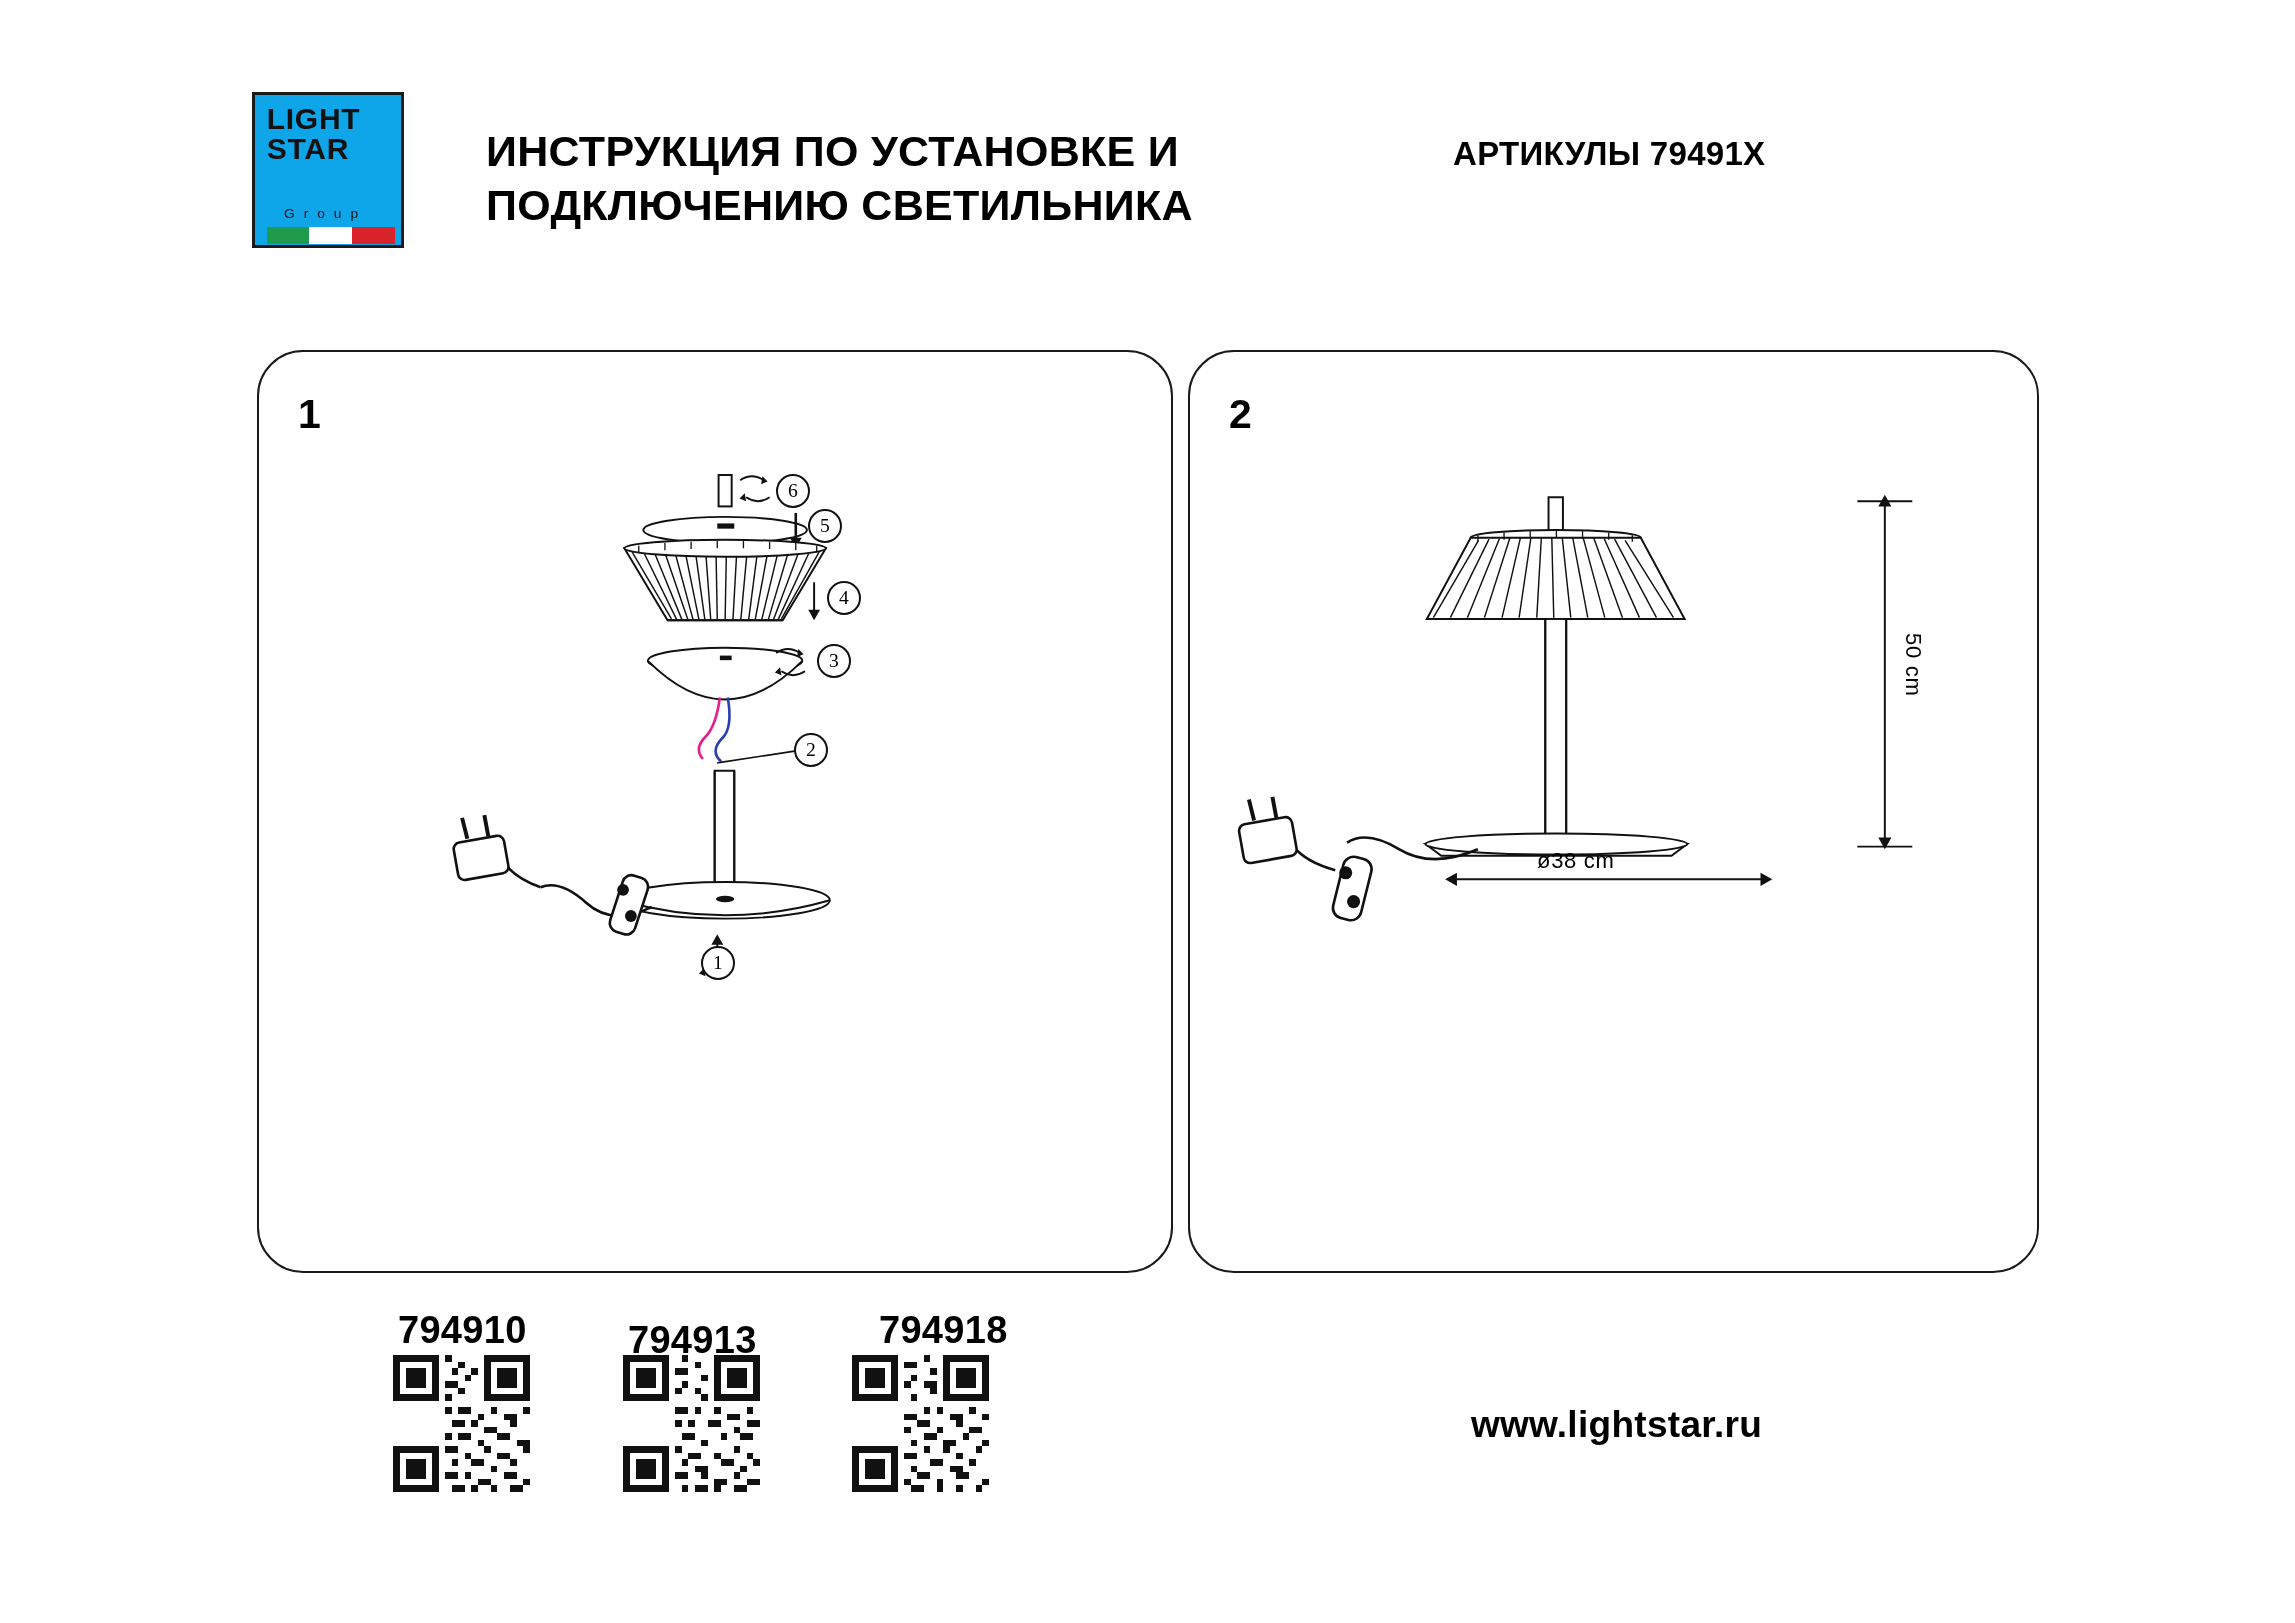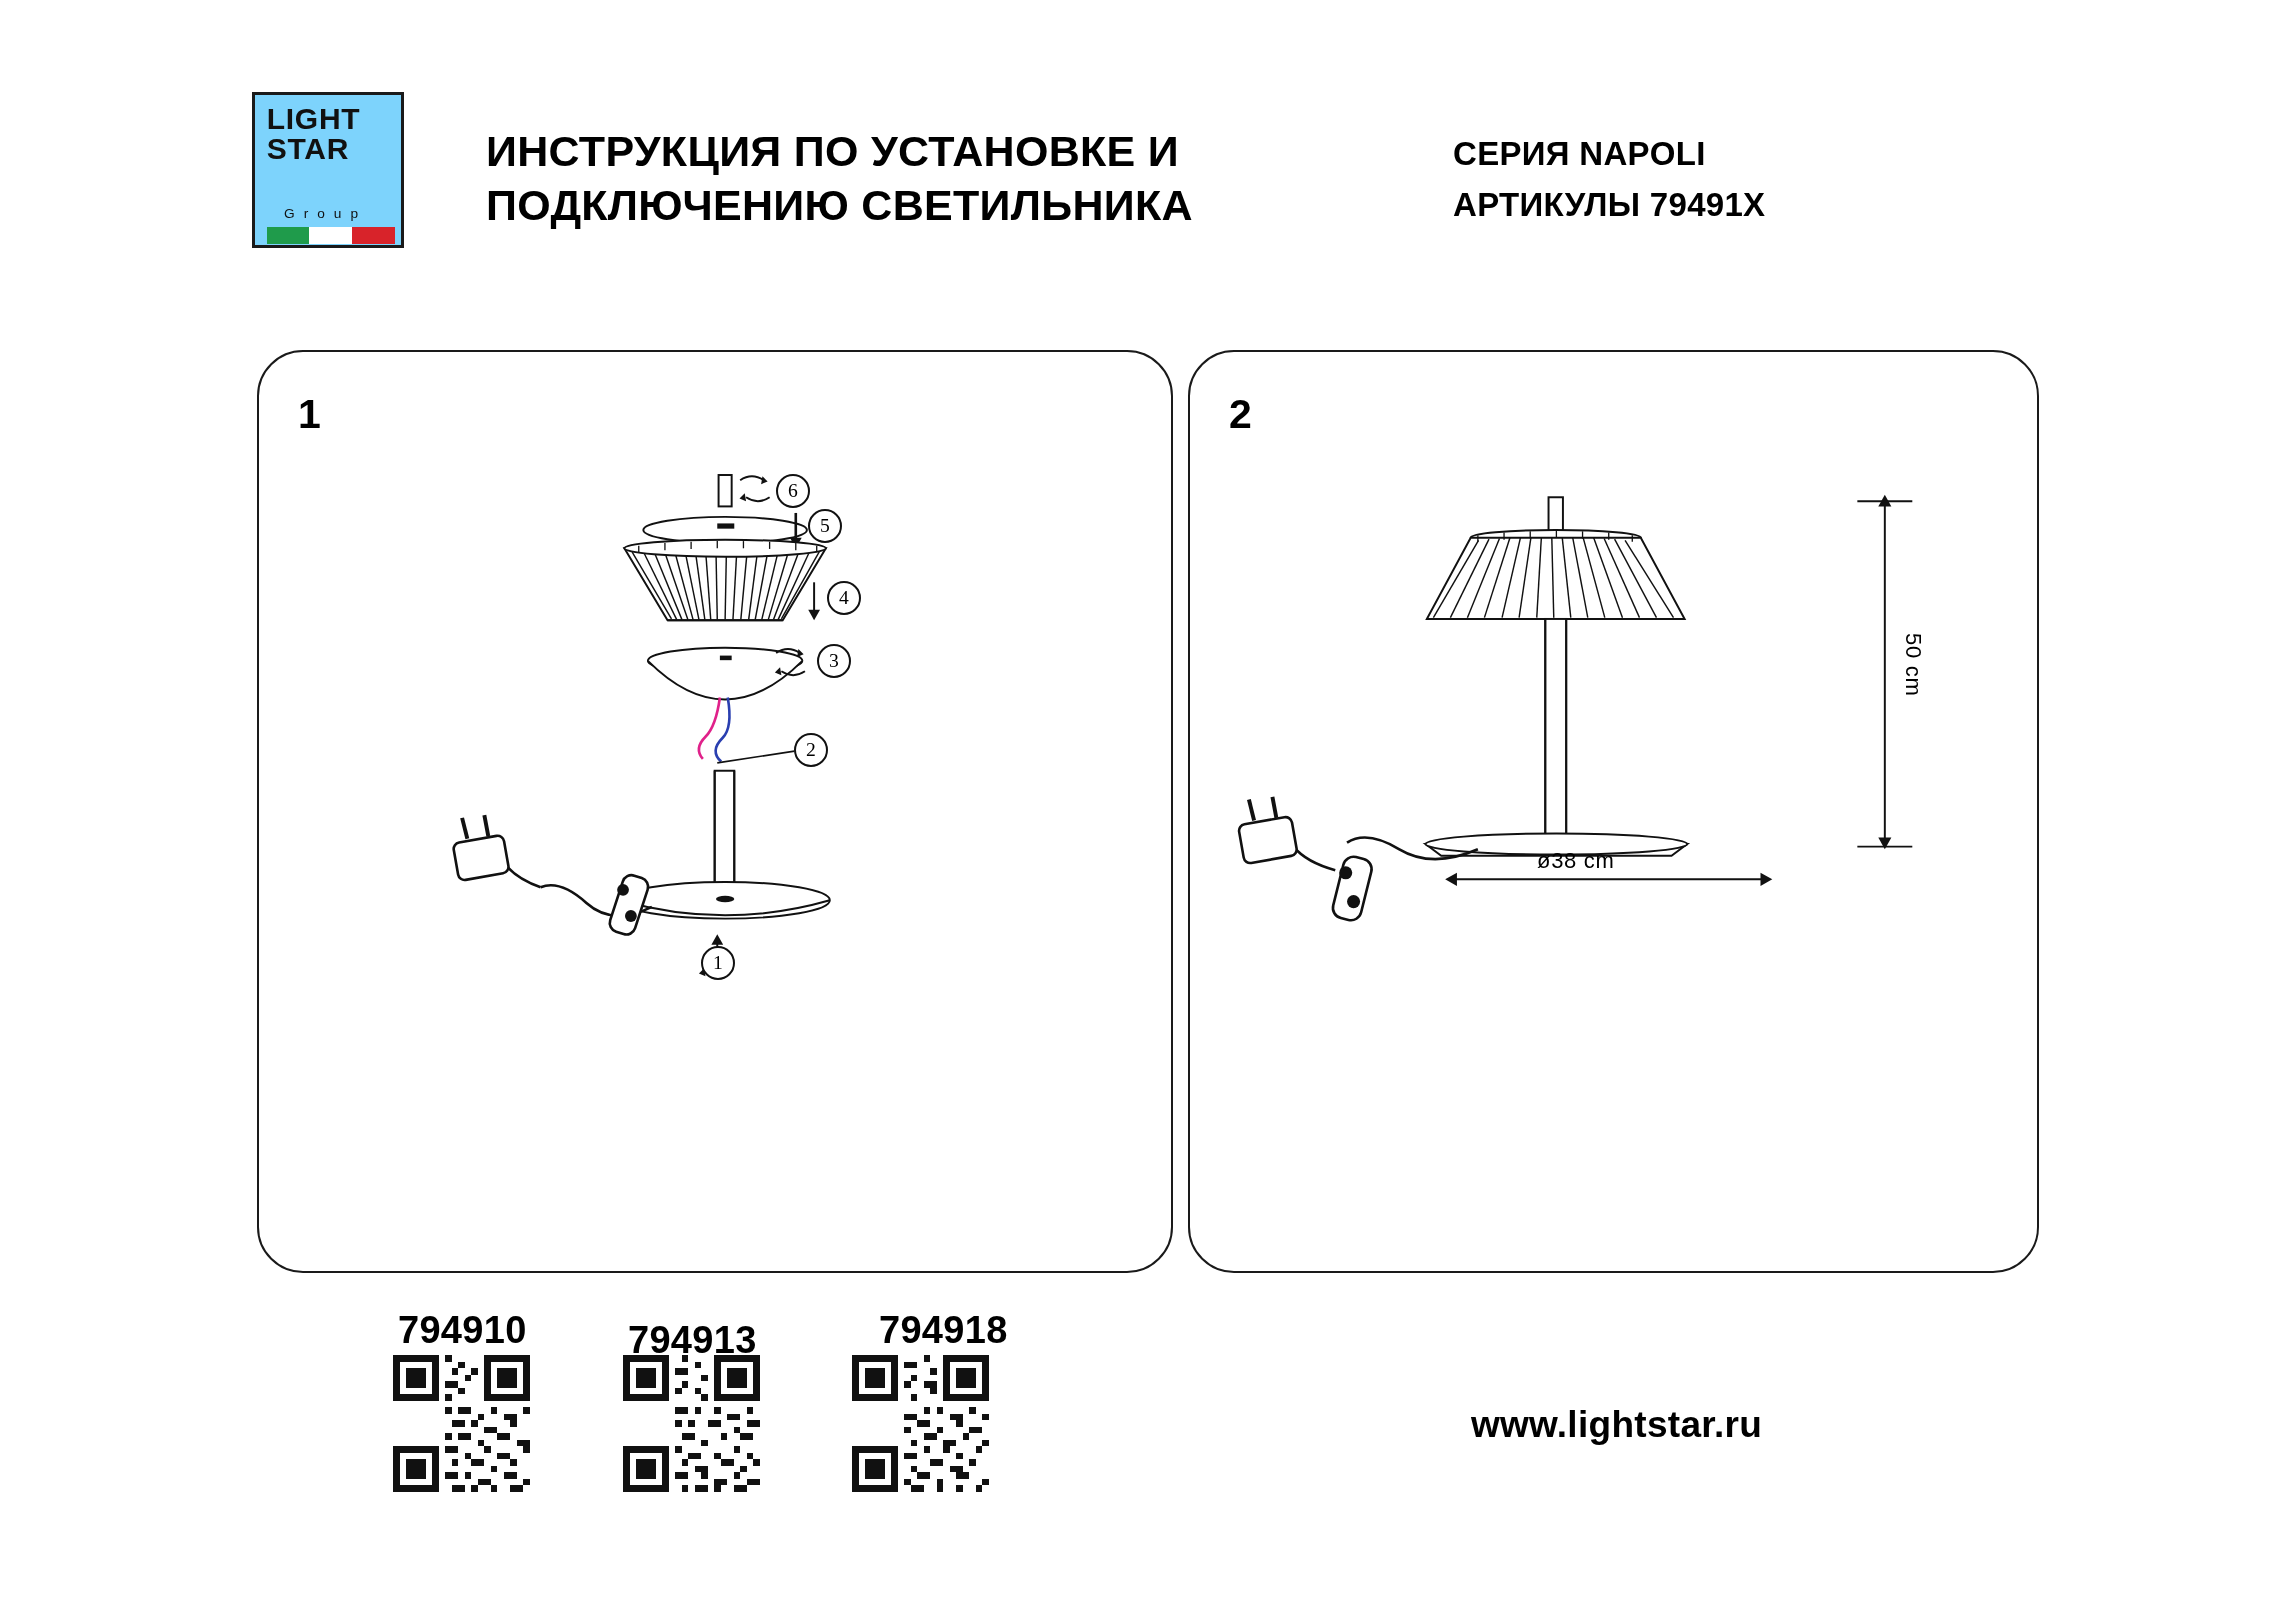--- a/index.html
+++ b/index.html
@@ -18,21 +18,21 @@
     position: absolute;
     left: 0; top: 0;
     width: 2295px; height: 314px;
   }
   #logo-box {
     position: absolute;
     left: 252px; top: 92px;
     width: 152px; height: 156px;
     border: 3.3px solid #1a1a1a;
     box-sizing: border-box;
-    background: #7dd3fc;
+    background: #0ea5e9;
   }
   #logo-text {
     position: absolute;
     left: 11.8px; top: 9.2px;
     width: 131px;
     font-weight: bold;
     font-size: 30px;
     line-height: 30px;
     letter-spacing: 0.7px;
     color: #111;
@@ -150,21 +150,20 @@
     <div id="logo-flag">
       <div class="flag-green"></div>
         <div class="flag-white"></div>
         <div class="flag-red"></div>
     </div>
   </div>
 
   <div id="main-title">ИНСТРУКЦИЯ ПО УСТАНОВКЕ И ПОДКЛЮЧЕНИЮ СВЕТИЛЬНИКА</div>
 
   <div id="series-block">
-    <div class="big">СЕРИЯ NAPOLI</div>
     <div class="big">АРТИКУЛЫ 79491X</div>
   </div>
 </div>
 
 <div class="panel" id="panel-1">
   <div class="panel-num">1</div>
 
   <svg width="910" height="916" viewBox="0 0 1390 1400" style="position:absolute;left:0;top:0;">
     <g fill="none" stroke="#111" stroke-width="3">
 

